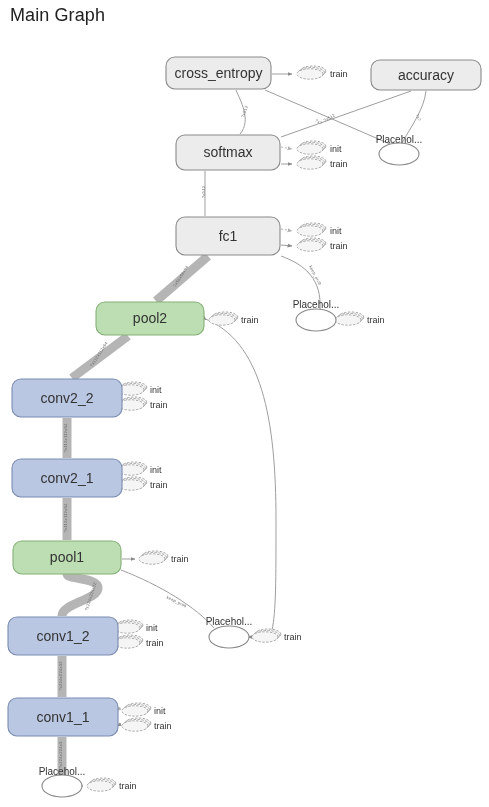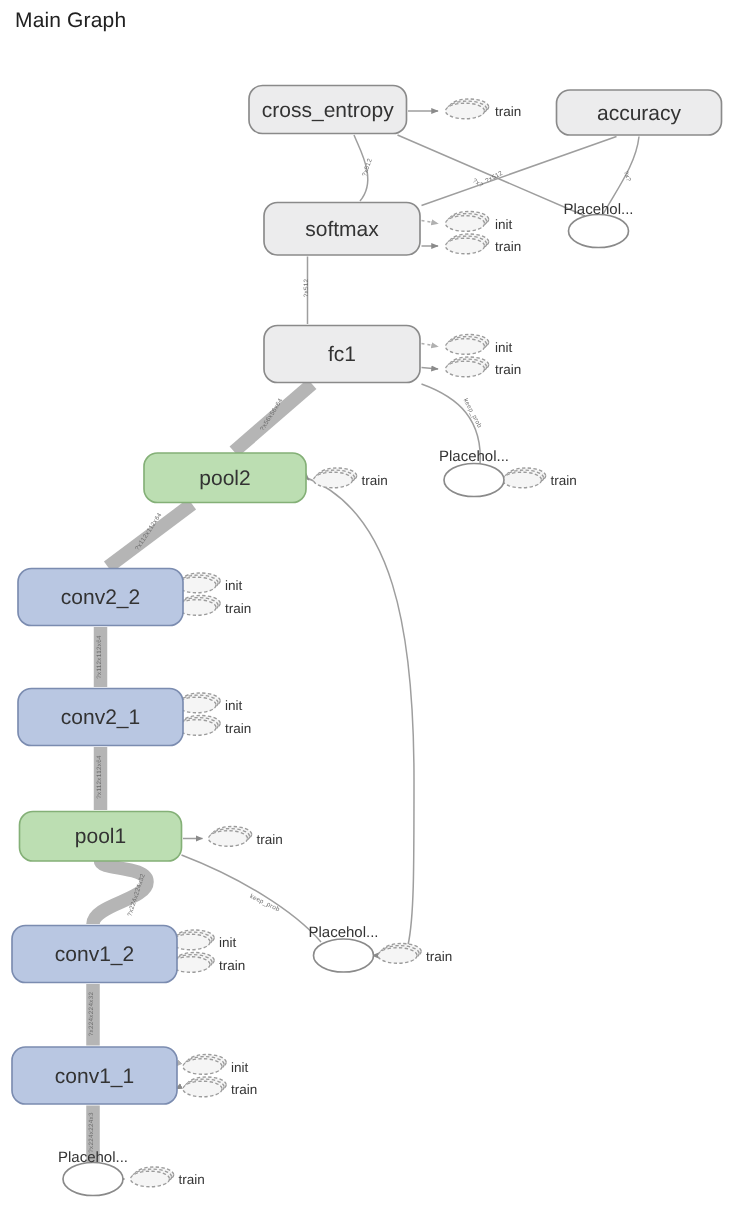--- a/index.html
+++ b/index.html
@@ -17,21 +17,21 @@
   #graph-root {
     position: absolute;
     left: 0; top: 0;
     width: 489px;
     height: 807px;
   }
   #page-title {
     position: absolute;
     left: 10px;
     top: 5px;
-    font-size: 14px;
+    font-size: 18px;
     color: #212121;
     font-family: "Liberation Sans", sans-serif;
     letter-spacing: 0.1px;
   }
   svg#graph-canvas {
     position: absolute;
     left: 0; top: 0;
     width: 489px;
     height: 807px;
     display: block;

